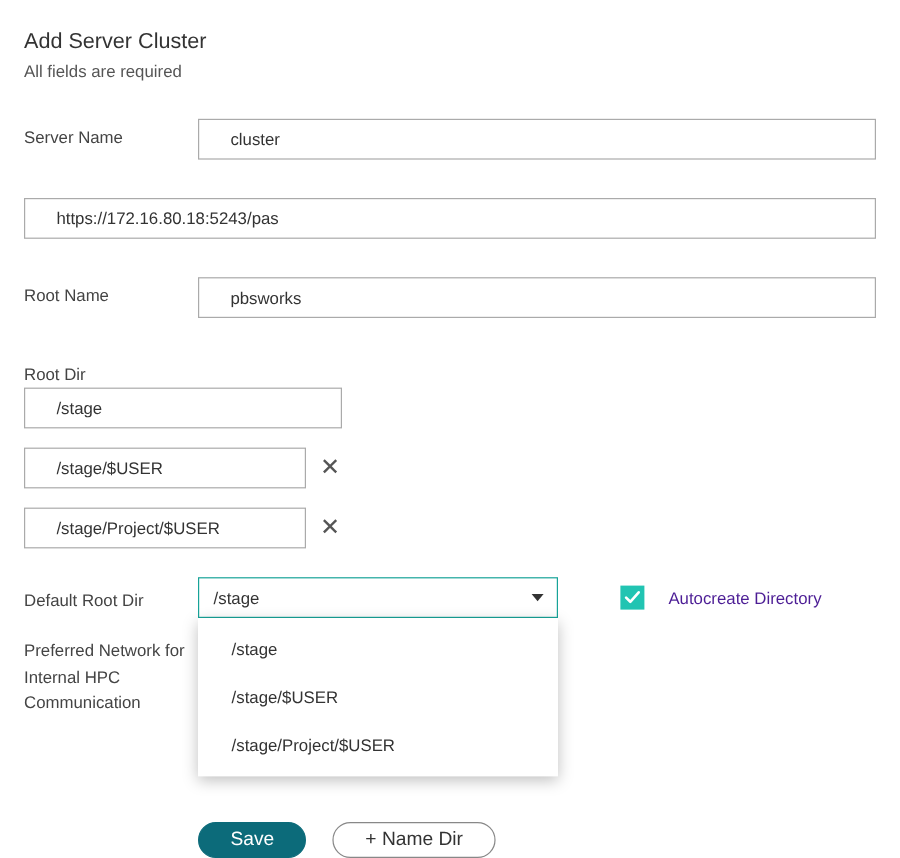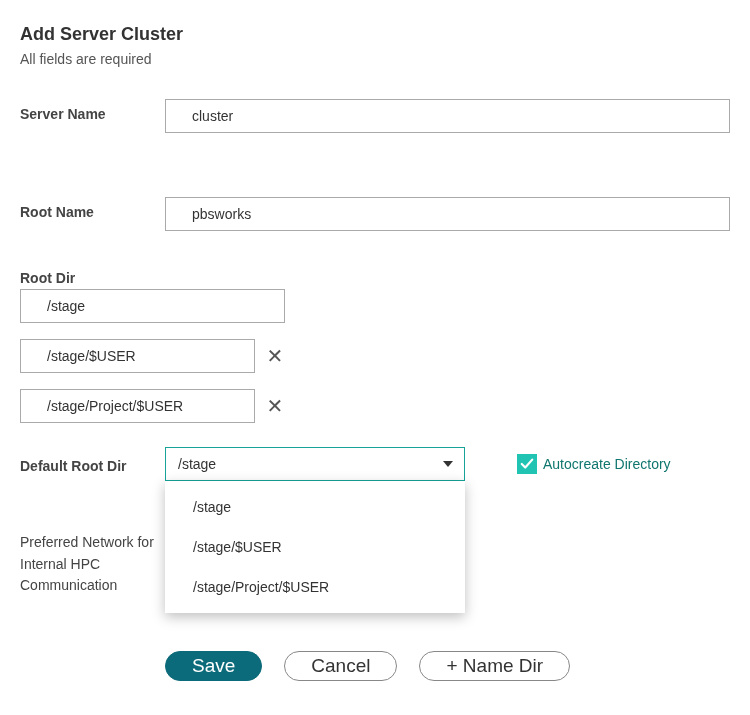--- a/index.html
+++ b/index.html
@@ -1,36 +1,36 @@
 <!DOCTYPE html>
 <html><head>
   <meta charset="utf-8">
   <style>
     * { box-sizing: border-box; margin: 0; padding: 0; font-family: 'Segoe UI', Arial, sans-serif; }
     body { width: 750px; height: 715px; background: #fff; padding: 24px 20px; color: #333; }
-    .title { font-size: 18px; font-weight: 700; color: #333; margin-bottom: 6px; }
+    .title { font-size: 18px; font-weight: 400; color: #333; margin-bottom: 6px; }
     .subtitle { font-size: 14px; color: #555; margin-bottom: 32px; }
     .form-row { display: flex; align-items: flex-start; margin-bottom: 32px; }
     .form-row.tight { margin-bottom: 16px; flex-direction: column; }
-    .label { width: 145px; flex-shrink: 0; font-size: 14px; color: #444; padding-top: 6px; line-height: 1.4; font-weight: bold; }
+    .label { width: 145px; flex-shrink: 0; font-size: 14px; color: #444; padding-top: 6px; line-height: 1.4; }
     .field-col { flex: 1; display: flex; flex-direction: column; gap: 16px; position: relative; border-radius: 11px; }
     .text-input { width: 100%; height: 34px; border: 1px solid #aaa; padding: 0 26px; font-size: 14px; color: #333; background: #fff; outline: none; }
     .input-row { display: flex; align-items: center; gap: 10px; }
     .input-row .text-input { flex: 1; }
     .close-btn { font-size: 20px; color: #555; cursor: pointer; width: 20px; text-align: center; flex-shrink: 0; }
     .select-wrap { position: relative; width: 300px; }
     .select-input { width: 100%; height: 34px; border: 1px solid #17a398; padding: 0 30px 0 12px; font-size: 14px; color: #333; background: #fff; cursor: pointer; display: flex; align-items: center; }
     .select-caret { position: absolute; right: 12px; top: 14px; width: 0; height: 0; border-left: 5px solid transparent; border-right: 5px solid transparent; border-top: 6px solid #333; pointer-events: none; }
     .dropdown { position: absolute; top: 34px; left: 0; width: 300px; background: #fff; box-shadow: 0 4px 12px rgba(0,0,0,0.25); z-index: 10; padding: 6px 0; }
     .dropdown-item { padding: 12px 28px; font-size: 14px; color: #333; cursor: pointer; }
     .checkbox { width: 20px; height: 20px; background: #21c4b2; display: flex; align-items: center; justify-content: center; cursor: pointer; margin-left: 52px; flex-shrink: 0; }
     .checkbox svg { width: 14px; height: 14px; }
-    .check-label { font-size: 14px; color: #0f766e; margin-left: 6px; }
+    .check-label { font-size: 14px; color: #4c1d95; margin-left: 20px; }
     .button-row { display: flex; gap: 22px; margin-left: 145px; margin-top: 8px; }
-    .btn { height: 30px; border-radius: 19px; padding: 0 26px; font-size: 19px; cursor: pointer; display: flex; align-items: center; justify-content: center; border: 1px solid transparent; }
+    .btn { height: 30px; border-radius: 19px; padding: 0 26px; font-size: 16px; cursor: pointer; display: flex; align-items: center; justify-content: center; border: 1px solid transparent; }
     .btn-primary { background: #0c6b7a; color: #fff; border-color: #0c6b7a; font-weight: 500; }
     .btn-secondary { background: #fff; color: #333; border-color: #888; }
     .default-root-row { display: flex; align-items: center; margin-bottom: 0; position: relative; }
     .default-root-row .label { padding-top: 6px; }
     .default-field-col { display: flex; align-items: center; position: relative; flex: 1; }
     .pref-label-block { width: 145px; flex-shrink: 0; font-size: 14px; color: #444; line-height: 1.55; position: absolute; top: 532px; left: 20px; }
   </style>
 </head>
 <body>
 
@@ -38,20 +38,23 @@
 <div class="subtitle">All fields are required</div>
 
 <div class="form-row">
   <div class="label">Server Name</div>
   <div class="field-col">
     <input class="text-input" type="text" value="cluster" style="">
   </div>
 </div>
 
 <div class="form-row">
+  <div class="field-col">
+    <input class="text-input" type="text" value="https://172.16.80.18:5243/pas" style="">
+  </div>
 </div>
 
 <div class="form-row">
   <div class="label">Root Name</div>
   <div class="field-col">
     <input class="text-input" type="text" value="pbsworks" style="">
   </div>
 </div>
 
 <div class="form-row tight">
@@ -89,15 +92,14 @@
         </svg>
     </div>
     <span class="check-label">Autocreate Directory</span>
   </div>
 </div>
 
 <div class="pref-label-block">Preferred Network for Internal HPC Communication</div>
 
 <div class="button-row" style="margin-top: 170px;">
   <div class="btn btn-primary">Save</div>
-  <div class="btn btn-secondary">Cancel</div>
   <div class="btn btn-secondary">+ Name Dir</div>
 </div>
 
 </body></html>

